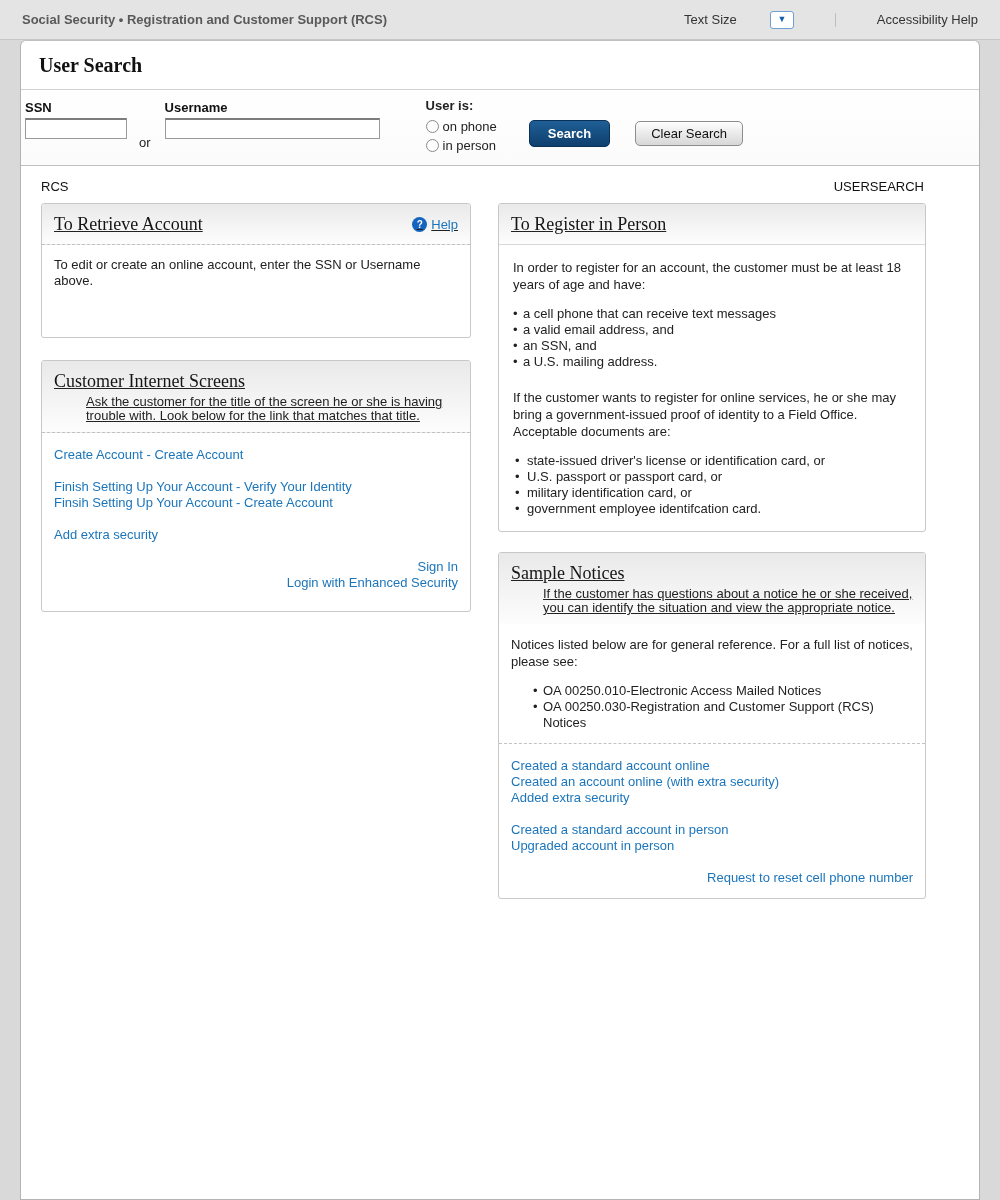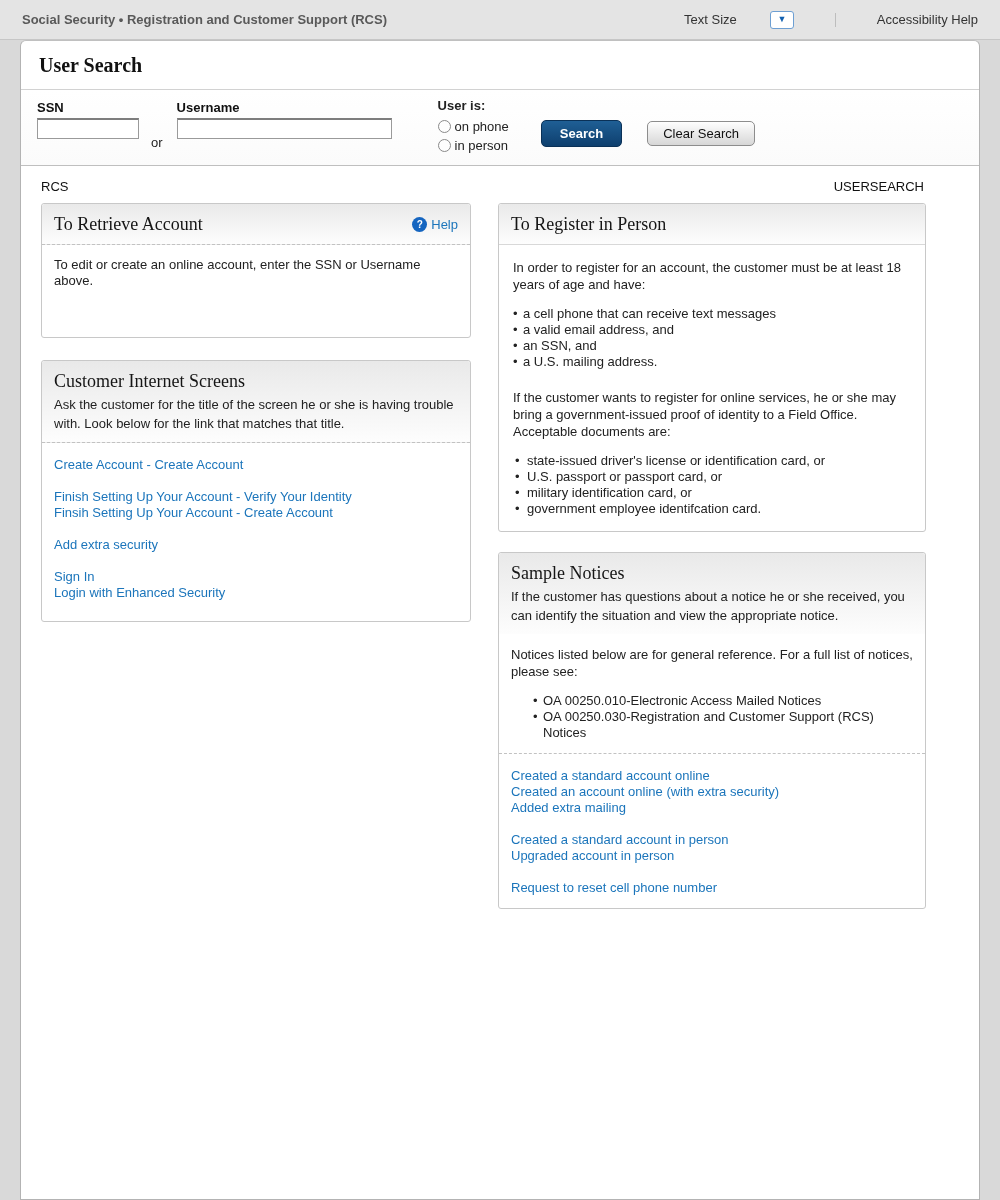--- a/index.html
+++ b/index.html
@@ -41,21 +41,21 @@
     border-bottom: 1px solid #d2d2d2;
   }
   .page-title {
     font-family: "Liberation Serif", "DejaVu Serif", serif;
     font-size: 20px; font-weight: bold; color: #111; margin-top: 9px;
   }
 
   
   .search-bar {
     display: flex; align-items: flex-start;
-    padding: 8px 16px 12px;
+    padding: 8px 4px 12px;
     border-bottom: 1px solid #bfbfbf;
     background: linear-gradient(#ffffff, #fbfbfb);
   }
   .field-group { display: flex; flex-direction: column; }
   .field-label { font-weight: bold; font-size: 13px; color: #111; padding: 2px 0 3px; }
   .text-input {
     border: 1px solid #9a9a9a; border-top: 2px solid #7d7d7d;
     height: 21px; font-size: 13px; padding: 0 4px;
     font-family: "Liberation Sans", sans-serif;
   }
@@ -100,42 +100,43 @@
   .col-right { width: 428px; }
 
   .box {
     border: 1px solid #c8c8c8; border-radius: 3px;
     background: #fff;
   }
   .box-header {
     background: linear-gradient(#e9e9e9, #fdfdfd);
     padding: 10px 12px 9px;
     border-radius: 3px 3px 0 0;
+    text-decoration: underline;
   }
   .box-header.dashed { border-bottom: 1px dashed #c2c2c2; }
   .box-header.solid { border-bottom: 1px solid #d8d8d8; }
   .box-title {
     font-family: "Liberation Serif", "DejaVu Serif", serif;
     font-size: 18px; color: #151515; font-weight: normal;
   }
   .header-row { display: flex; justify-content: space-between; align-items: center; }
   .help-link { display: inline-flex; align-items: center; color: #1b75bb; text-decoration: none; font-size: 13px; }
   .help-icon {
     width: 15px; height: 15px; border-radius: 50%;
     background: #1565c0; color: #fff; font-weight: bold; font-size: 10px;
     display: inline-flex; align-items: center; justify-content: center;
     margin-right: 4px;
   }
   .box-body { padding: 12px; line-height: 16px; }
   .retrieve-body { min-height: 92px; }
-  .box-subtitle { margin-top: 3px; line-height: 19px; color: #222; }
+  .box-subtitle { margin-top: 3px; line-height: 14px; color: #222; margin-left: 32px; }
 
   .links-body { padding: 14px 12px 18px; }
   .link-group { margin-bottom: 16px; }
-  .link-group:last-child { margin-bottom: 0; }
+  .link-group:last-child { margin-bottom: 0; text-align: right; }
   .link {
     display: block; color: #1b75bb; text-decoration: none;
     font-size: 13px; line-height: 16px; cursor: pointer;
   }
   .cis-links { min-height: 178px; }
 
   .para { margin-bottom: 13px; line-height: 17px; }
   .bullet-list { list-style: none; margin-bottom: 13px; }
   .bullet-list li { line-height: 16px; padding-left: 10px; position: relative; }
   .bullet-list li::before { content: "\2022"; position: absolute; left: 0; }
@@ -271,21 +272,21 @@
             <p class="para">Notices listed below are for general reference. For a full list of notices, please see:</p>
             <ul class="bullet-list indented">
               <li>OA 00250.010-Electronic Access Mailed Notices</li>
               <li>OA 00250.030-Registration and Customer Support (RCS) Notices</li>
             </ul>
             <div class="dashed-divider"></div>
             <div class="notice-links">
               <div class="link-group">
                 <a class="link" href="#">Created a standard account online</a>
                 <a class="link" href="#">Created an account online (with extra security)</a>
-                <a class="link" href="#">Added extra mailing</a>
+                <a class="link" href="#">Added extra security</a>
               </div>
               <div class="link-group">
                 <a class="link" href="#">Created a standard account in person</a>
                 <a class="link" href="#">Upgraded account in person</a>
               </div>
               <div class="link-group">
                 <a class="link" href="#">Request to reset cell phone number</a>
               </div>
             </div>
           </div>

